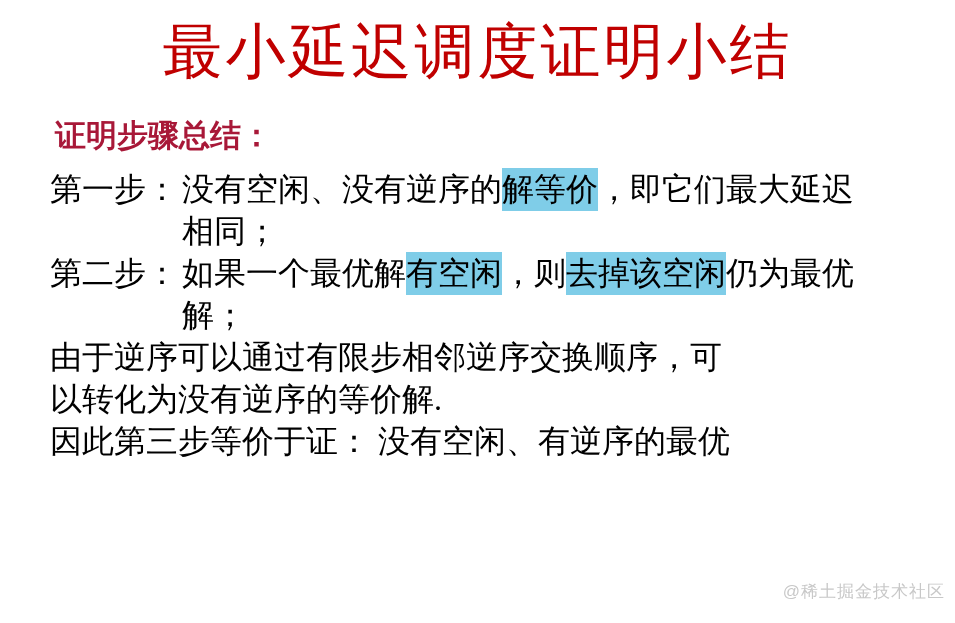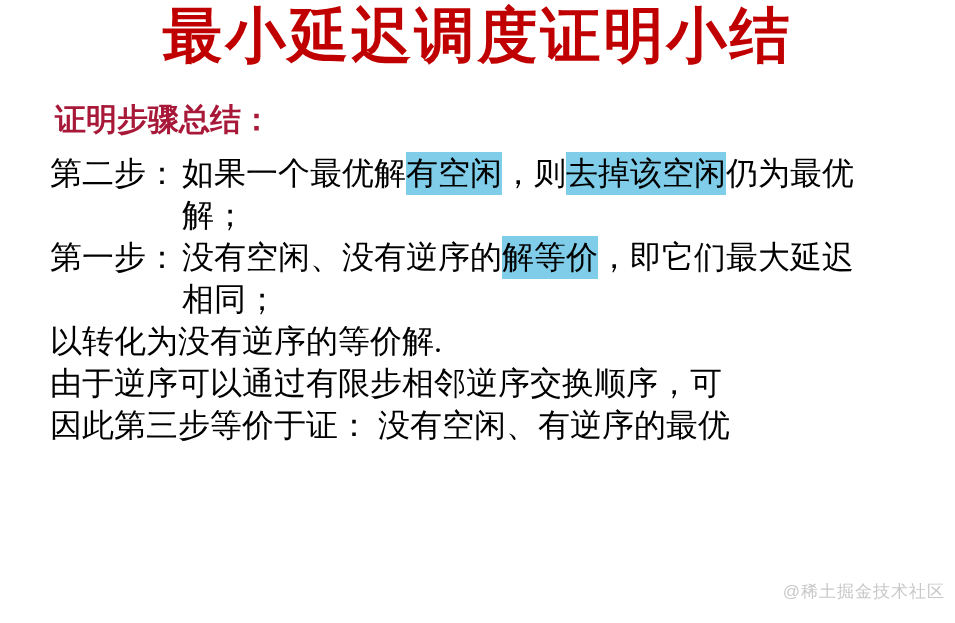--- a/index.html
+++ b/index.html
@@ -15,24 +15,24 @@
   .slide {
     position: relative;
     width: 955px;
     height: 623px;
     background: var(--bg-color);
     overflow: hidden;
     font-family: "Liberation Serif", "DejaVu Serif", serif;
     color: var(--text-color);
   }
   .slide-title {
-    padding-top: 0;
+    padding-top: 16px;
     text-align: center;
     font-size: 60px;
-    font-weight: bold;
+    font-weight: normal;
     letter-spacing: 3px;
     line-height: 1.2;
     color: var(--title-color);
     white-space: nowrap;
   }
   .section-heading {
     margin: 28px 4px 0 55px;
     font-size: 31px;
     font-weight: bold;
     line-height: 40px;
@@ -73,35 +73,35 @@
   }
 </style>
 </head>
 <body>
 
 <div class="slide">
   <h1 class="slide-title">最小延迟调度证明小结</h1>
   <div class="section-heading">证明步骤总结：</div>
   <div class="steps">
       <div class="step">
+        <div class="step-label">第一步：</div>
+        <div class="step-body">
+          <div class="line"><span>没有空闲、没有逆序的</span><span class="hl">解等价</span><span>，即它们最大延迟</span></div>
+          <div class="line"><span>相同；</span></div>
+        </div>
+      </div>
+      <div class="step">
         <div class="step-label">第二步：</div>
         <div class="step-body">
           <div class="line"><span>如果一个最优解</span><span class="hl">有空闲</span><span>，则</span><span class="hl">去掉该空闲</span><span>仍为最优</span></div>
           <div class="line"><span>解；</span></div>
         </div>
       </div>
       <div class="step">
-        <div class="step-label">第一步：</div>
         <div class="step-body">
-          <div class="line"><span>没有空闲、没有逆序的</span><span class="hl">解等价</span><span>，即它们最大延迟</span></div>
-          <div class="line"><span>相同；</span></div>
-        </div>
-      </div>
-      <div class="step">
-        <div class="step-body">
+          <div class="line"><span>由于逆序可以通过有限步相邻逆序交换顺序，可</span></div>
           <div class="line"><span>以转化为没有逆序的等价解.</span></div>
-          <div class="line"><span>由于逆序可以通过有限步相邻逆序交换顺序，可</span></div>
           <div class="line"><span>因此第三步等价于证： 没有空闲、有逆序的最优</span></div>
         </div>
       </div>
     </div>
   <div class="watermark">@稀土掘金技术社区</div>
 </div>
 
 </body></html>

